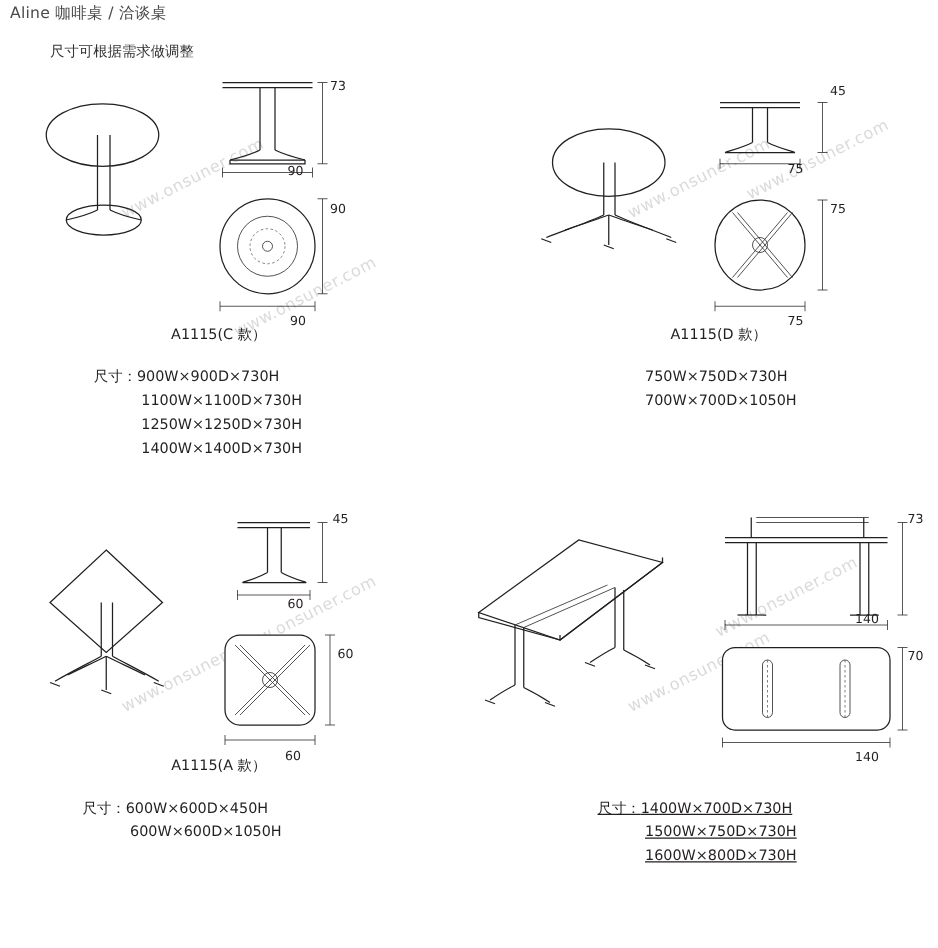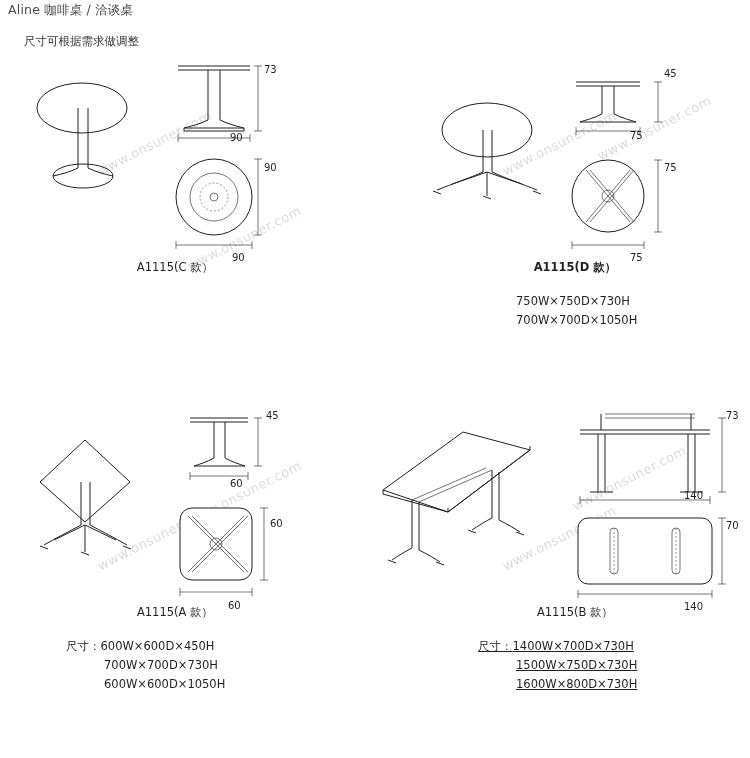--- a/index.html
+++ b/index.html
@@ -11,21 +11,21 @@
     color: #231f20;
     overflow: hidden;
   }
   .page { position: relative; width: 750px; height: 758px; }
 
   .header-title {
     position: absolute; left: 8px; top: 2px;
     font-size: 12.5px; color: #4a4a4a; letter-spacing: .2px;
   }
   .note {
-    position: absolute; left: 24px; top: 34px;
+    position: absolute; left: 40px; top: 34px;
     font-size: 11.5px; color: #333;
   }
 
   .caption {
     position: absolute;
     font-size: 11.5px; color: #231f20;
     text-align: center; white-space: nowrap;
   }
   .specs {
     position: absolute;
@@ -112,20 +112,26 @@
     <path class="ext" d="M176 245 L252 245"></path>
     <path class="ext" d="M176 241 L176 249"></path>
     <path class="ext" d="M252 241 L252 249"></path>
   </svg>
   <div class="dim" style="left:264px; top:64px;">73</div>
   <div class="dim" style="left:230px; top:132px;">90</div>
   <div class="dim" style="left:264px; top:162px;">90</div>
   <div class="dim" style="left:232px; top:252px;">90</div>
 
   <div class="caption" style="left:60px; top:260px; width:230px;">A1115(C 款）</div>
+  <div class="specs" style="left:75px; top:292px;">
+    <span class="line"><span>尺寸：</span><span>900W×900D×730H</span></span>
+    <span class="line" style="padding-left:38px;"><span>1100W×1100D×730H</span></span>
+    <span class="line" style="padding-left:38px;"><span>1250W×1250D×730H</span></span>
+    <span class="line" style="padding-left:38px;"><span>1400W×1400D×730H</span></span>
+  </div>
 
   <svg width="750" height="758">
 
     <ellipse class="fill-lt" cx="487" cy="130" rx="45" ry="27"></ellipse>
     <path class="ln" d="M483 130 L483 172"></path>
     <path class="ln" d="M492 130 L492 172"></path>
     <path class="ln" d="M483 172 C 470 178, 452 184, 437 190"></path>
     <path class="ln" d="M492 172 C 505 178, 522 184, 537 190"></path>
     <path class="ln" d="M487 172 L487 196"></path>
     <path class="ln" d="M487 172 C 476 176, 464 180, 452 184"></path>
@@ -159,21 +165,21 @@
     <path class="ext" d="M654 232 L662 232"></path>
     <path class="ext" d="M572 245 L644 245"></path>
     <path class="ext" d="M572 241 L572 249"></path>
     <path class="ext" d="M644 241 L644 249"></path>
   </svg>
   <div class="dim" style="left:664px; top:68px;">45</div>
   <div class="dim" style="left:630px; top:130px;">75</div>
   <div class="dim" style="left:664px; top:162px;">75</div>
   <div class="dim" style="left:630px; top:252px;">75</div>
 
-  <div class="caption" style="left:460px; top:260px; width:230px;font-weight:bold;">A1115(D 款）</div>
+  <div class="caption" style="left:460px; top:260px; width:230px;">A1115(D 款）</div>
   <div class="specs" style="left:478px; top:292px;">
     <span class="line" style="padding-left:38px;"><span>750W×750D×730H</span></span>
     <span class="line" style="padding-left:38px;"><span>700W×700D×1050H</span></span>
   </div>
 
   <svg width="750" height="758">
 
     <path class="fill-lt" d="M85 440 L130 482 L85 522 L40 482 Z"></path>
     <path class="ln" d="M81 482 L81 525"></path>
     <path class="ln" d="M90 482 L90 525"></path>
@@ -214,21 +220,20 @@
     <path class="ext" d="M252 588 L252 596"></path>
   </svg>
   <div class="dim" style="left:266px; top:410px;">45</div>
   <div class="dim" style="left:230px; top:478px;">60</div>
   <div class="dim" style="left:270px; top:518px;">60</div>
   <div class="dim" style="left:228px; top:600px;">60</div>
 
   <div class="caption" style="left:60px; top:605px; width:230px;">A1115(A 款）</div>
   <div class="specs" style="left:66px; top:637px;">
     <span class="line"><span>尺寸：</span><span>600W×600D×450H</span></span>
-    <span class="line" style="padding-left:38px;"><span>700W×700D×730H</span></span>
     <span class="line" style="padding-left:38px;"><span>600W×600D×1050H</span></span>
   </div>
 
   <svg width="750" height="758">
 
     <path class="fill-lt" d="M383 490 L463 432 L530 450 L448 512 Z"></path>
     <path class="ln" d="M383 490 L383 494 L448 512 L448 508"></path>
     <path class="ln" d="M448 512 L530 450 L530 446"></path>
 
     <path class="ln" d="M412 500 L412 548"></path>
@@ -275,20 +280,19 @@
     <path class="ext" d="M718 584 L726 584"></path>
     <path class="ext" d="M578 594 L712 594"></path>
     <path class="ext" d="M578 590 L578 598"></path>
     <path class="ext" d="M712 590 L712 598"></path>
   </svg>
   <div class="dim" style="left:726px; top:410px;">73</div>
   <div class="dim" style="left:684px; top:490px;">140</div>
   <div class="dim" style="left:726px; top:520px;">70</div>
   <div class="dim" style="left:684px; top:601px;">140</div>
 
-  <div class="caption" style="left:460px; top:605px; width:230px;">A1115(B 款）</div>
   <div class="specs" style="left:478px; top:637px;text-decoration:underline;">
     <span class="line"><span>尺寸：</span><span>1400W×700D×730H</span></span>
     <span class="line" style="padding-left:38px;"><span>1500W×750D×730H</span></span>
     <span class="line" style="padding-left:38px;"><span>1600W×800D×730H</span></span>
   </div>
 
 </div>
 
 </body></html>

